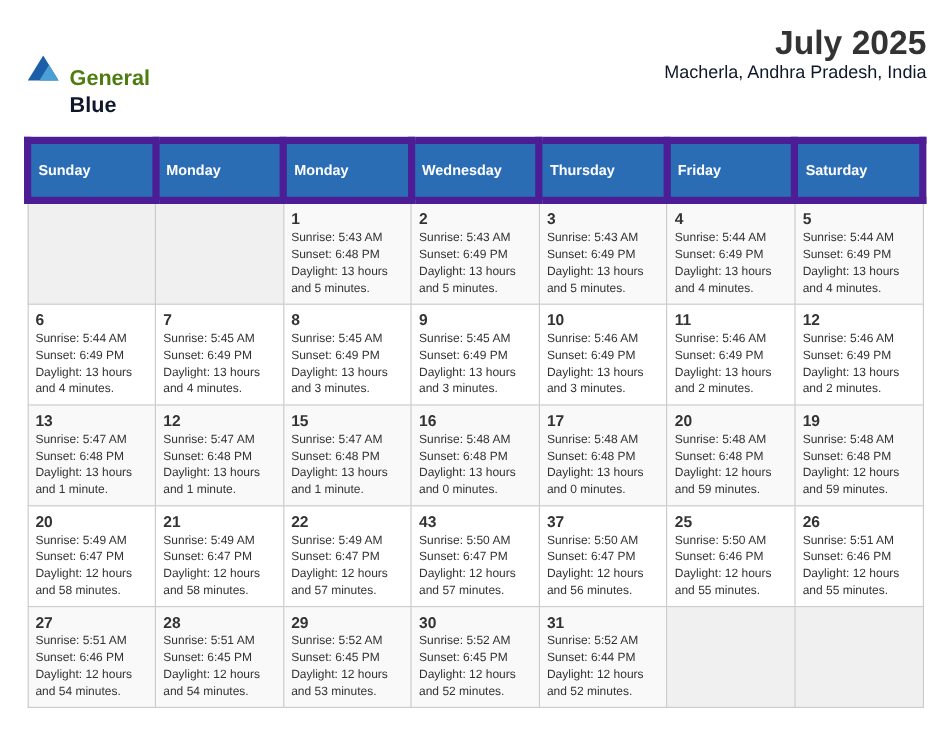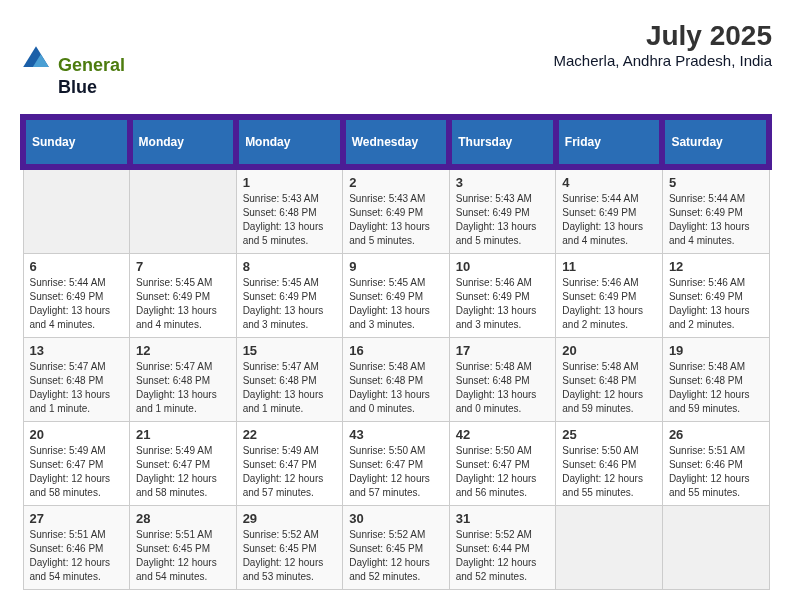--- a/index.html
+++ b/index.html
@@ -285,21 +285,21 @@
 and 57 minutes.</div>
         </td>
         <td>
           <div class="day-num">43</div>
           <div class="day-info" style="white-space: pre-line;">Sunrise: 5:50 AM
 Sunset: 6:47 PM
 Daylight: 12 hours
 and 57 minutes.</div>
         </td>
         <td>
-          <div class="day-num">42</div>
+          <div class="day-num">37</div>
           <div class="day-info" style="white-space: pre-line;">Sunrise: 5:50 AM
 Sunset: 6:47 PM
 Daylight: 12 hours
 and 56 minutes.</div>
         </td>
         <td>
           <div class="day-num">25</div>
           <div class="day-info" style="white-space: pre-line;">Sunrise: 5:50 AM
 Sunset: 6:46 PM
 Daylight: 12 hours

